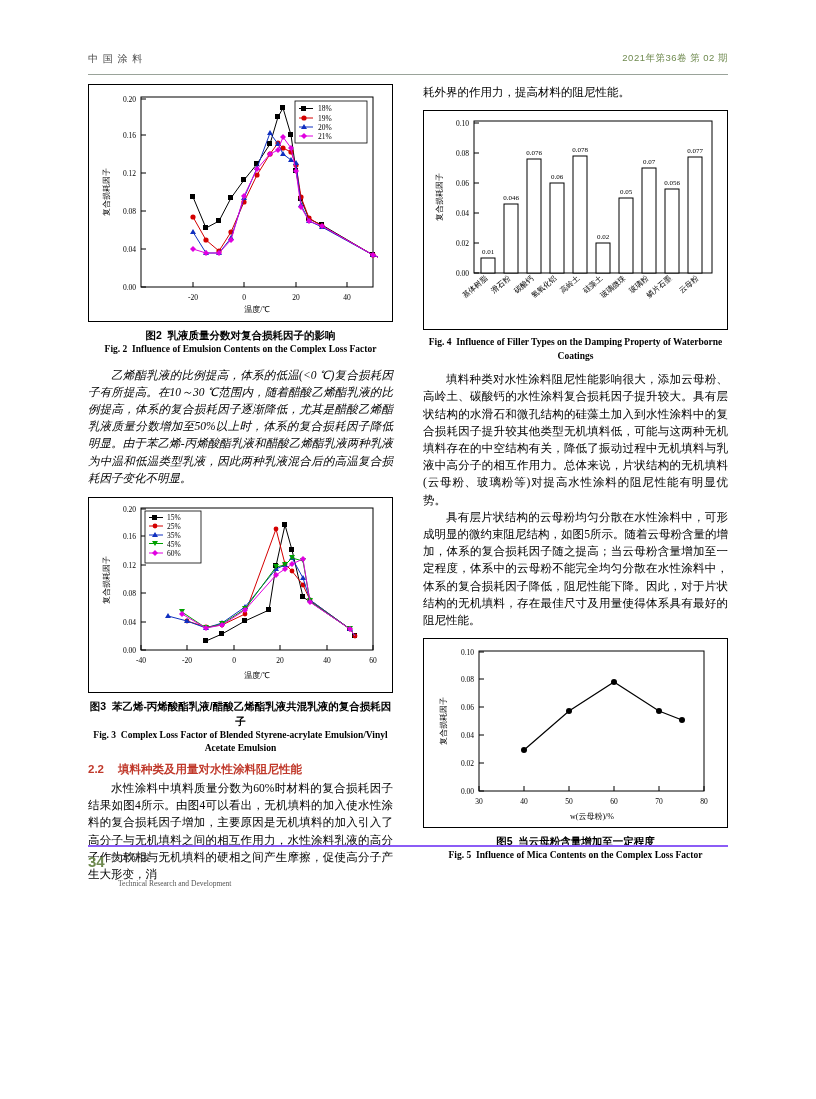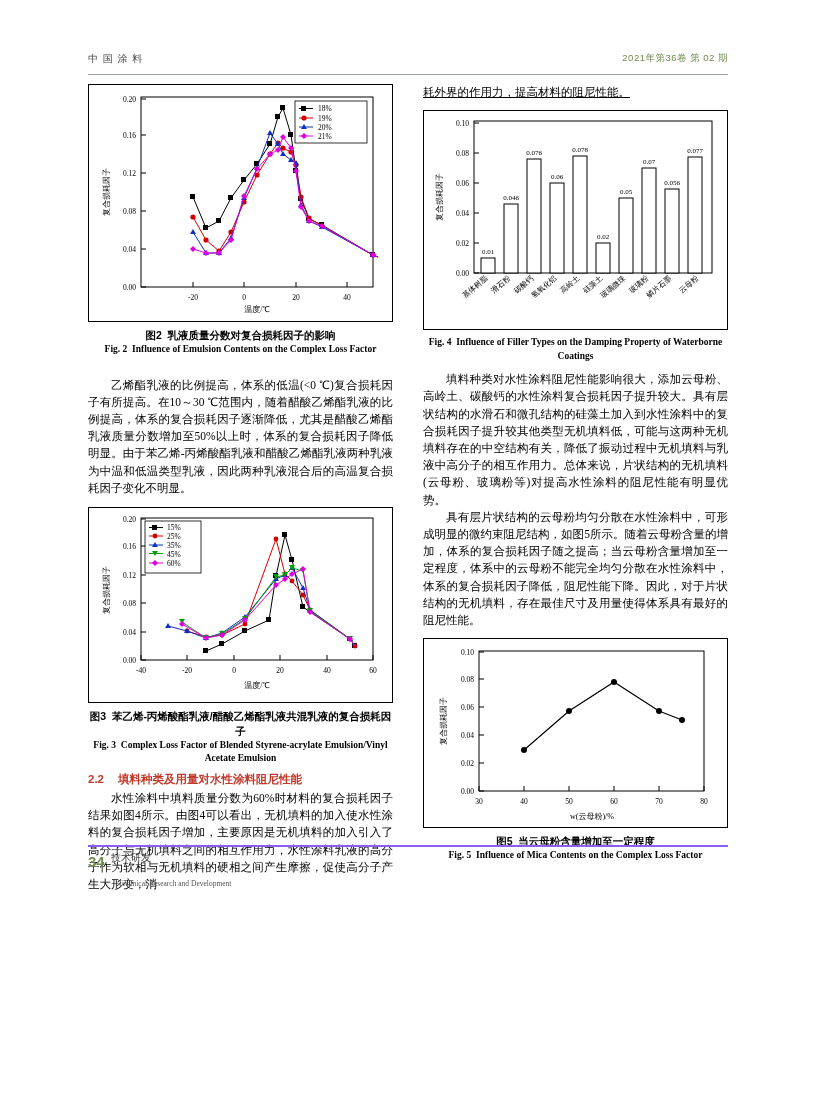--- a/index.html
+++ b/index.html
@@ -20,21 +20,21 @@
 
   
   .col{position:absolute;top:84px;width:305px;}
   .col-left{left:88px;}
   .col-right{left:423px;}
 
   p.body{
     font-size:11.5px;line-height:17.2px;text-align:justify;margin:0 0 0 0;
     text-indent:23px;font-family:"Liberation Serif",serif;
   }
-  p.body.noind{text-indent:0;text-decoration:underline;}
+  p.body.noind{text-indent:0;}
 
   
   .figbox{border:1px solid #000;box-sizing:border-box;background:#fff;position:relative;}
   .cap{width:100%;text-align:center;}
   .cap .cn{font-family:"Liberation Sans",sans-serif;font-size:10.5px;font-weight:bold;line-height:15px;}
   .cap .en{font-family:"Liberation Serif",serif;font-size:9.5px;font-weight:bold;line-height:13.5px;}
   .cap .num{font-weight:bold;}
 
   
   .sec{font-family:"Liberation Sans",sans-serif;font-size:11.5px;font-weight:bold;color:#c0392b;margin:6px 0 3px 0;}
@@ -189,21 +189,21 @@
             <line x1="210" y1="51" x2="224" y2="51" stroke="#e000e0"></line>
           <text class="leg" x="229" y="54" fill="#e000e0">21%</text>
         </g>
       </svg>
     </div>
     <div class="cap" style="margin-top:6px;">
       <div class="cn"><span class="num">图2</span>&nbsp;&nbsp;<span>乳液质量分数对复合损耗因子的影响</span></div>
       <div class="en"><span>Fig. 2</span>&nbsp;&nbsp;<span>Influence of Emulsion Contents on the Complex Loss Factor</span></div>
     </div>
 
-    <p class="body" style="margin-top:20px;">乙烯酯乳液的比例提高，体系的低温(&lt;0 ℃)复合损耗因子有所提高。在10～30 ℃范围内，随着醋酸乙烯酯乳液的比例提高，体系的复合损耗因子逐渐降低，尤其是醋酸乙烯酯乳液质量分数增加至50%以上时，体系的复合损耗因子降低明显。由于苯乙烯-丙烯酸酯乳液和醋酸乙烯酯乳液两种乳液为中温和低温类型乳液，因此两种乳液混合后的高温复合损耗因子变化不明显。</p>
+    <p class="body" style="margin-top:10px;font-style:italic;">乙烯酯乳液的比例提高，体系的低温(&lt;0 ℃)复合损耗因子有所提高。在10～30 ℃范围内，随着醋酸乙烯酯乳液的比例提高，体系的复合损耗因子逐渐降低，尤其是醋酸乙烯酯乳液质量分数增加至50%以上时，体系的复合损耗因子降低明显。由于苯乙烯-丙烯酸酯乳液和醋酸乙烯酯乳液两种乳液为中温和低温类型乳液，因此两种乳液混合后的高温复合损耗因子变化不明显。</p>
 
     <div class="figbox" style="width:305px;height:196px;margin-top:10px;">
       <svg width="303" height="194" viewBox="0 0 303 194">
         <rect x="52" y="10" width="232" height="142" fill="none" stroke="#000" stroke-width="1"></rect>
         <g class="tick" text-anchor="end">
           <text x="47" y="155">0.00</text>
             <line x1="52" y1="152" x2="57" y2="152" stroke="#000"></line>
           <text x="47" y="127">0.04</text>
             <line x1="52" y1="124" x2="57" y2="124" stroke="#000"></line>
           <text x="47" y="98">0.08</text>

